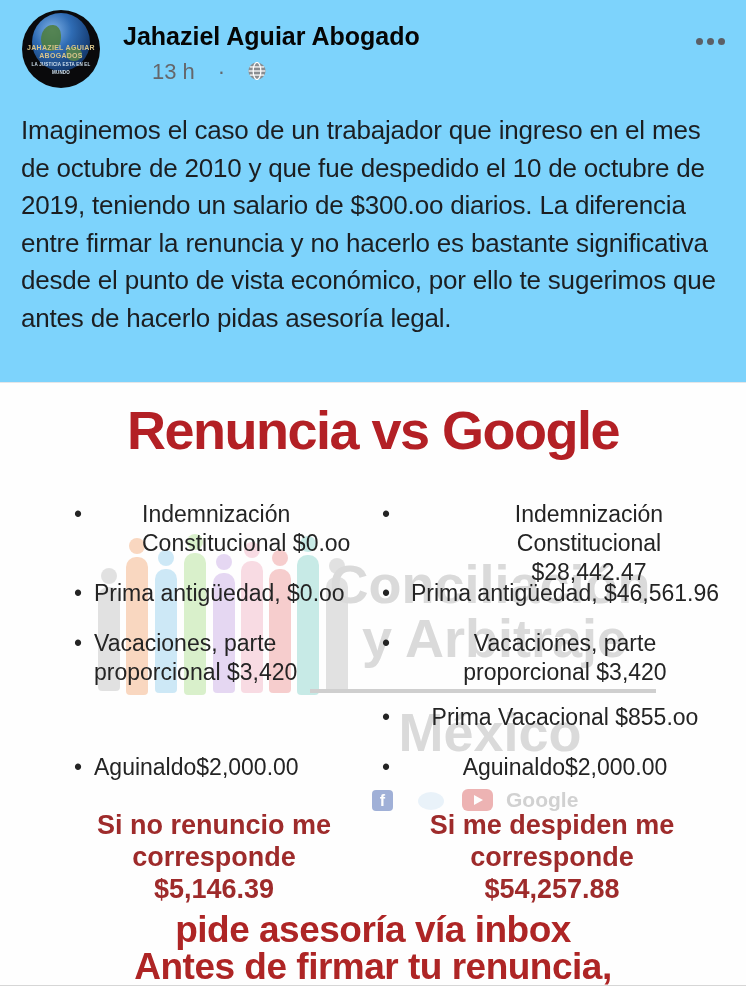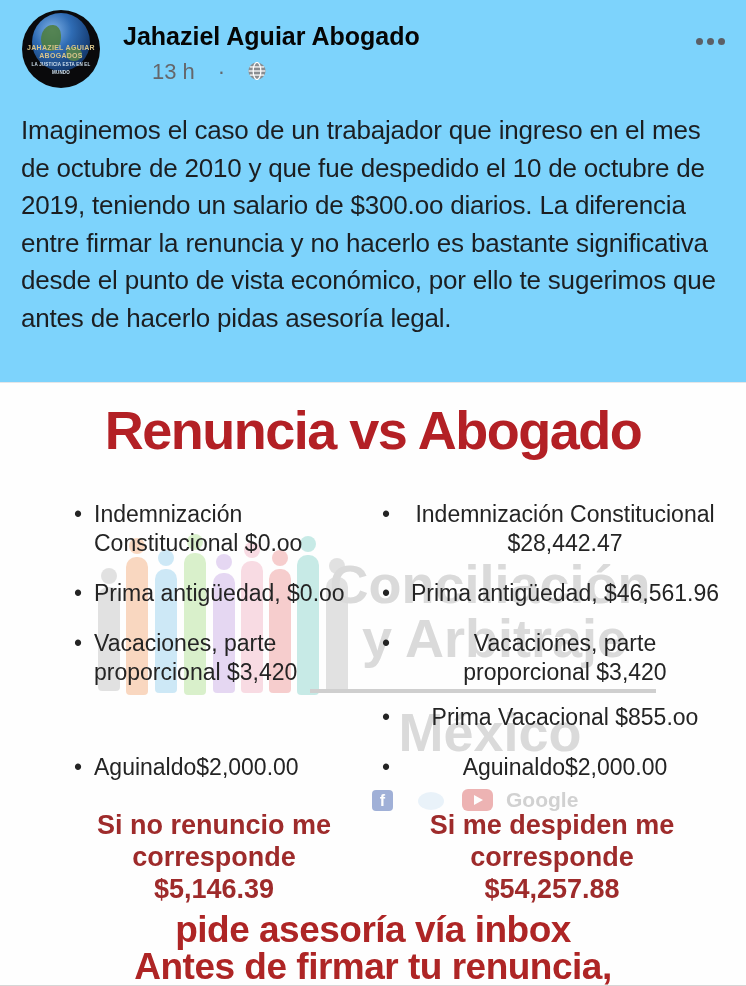--- a/index.html
+++ b/index.html
@@ -78,21 +78,21 @@
 
   
   .row { position:absolute; display:flex; align-items:flex-start; z-index:1;
             font-size:23px; line-height:29px; color:#242424; }
   .row .bullet::before { content:"\2022"; }
   .row .bullet { width:14px; flex:0 0 14px; margin-right:6px; font-size:23px; }
   .row .txt { white-space:pre-line; }
   .row.left-col  { left:74px;  width:278px; }
   .row.right-col { left:382px; width:346px; }
   .row.right-col .txt { flex:1; text-align:center; }
-  .r1 { top:117px; }  .r2 { top:196px; }  .r3 { top:246px; }
+  .r1 { top:117px;gap:48px; }  .r2 { top:196px; }  .r3 { top:246px; }
   .r4 { top:320px; }  .r5 { top:370px; }
 
   
   .summary { position:absolute; top:426px; text-align:center; z-index:1;
             font-size:27px; line-height:32px; font-weight:bold; color:#9e2b2b; }
   .summary.left-sum  { left:88px;  width:252px; }
   .summary.right-sum { left:420px; width:264px; }
 
   
   .cta { position:absolute; left:0; top:528px; width:100%; text-align:center; z-index:1;
@@ -157,21 +157,21 @@
       <div class="wm-l3">México</div>
     </div>
 
     <div class="wm-social">
       <div class="s-fb"></div>
       <div class="s-tw"></div>
       <div class="s-yt"></div>
       <div class="s-google">Google</div>
     </div>
 
-    <div class="ig-title">Renuncia vs Abogado</div>
+    <div class="ig-title">Renuncia vs Google</div>
 
     <div class="row left-col r1">
       <span class="bullet"></span>
       <span class="txt">Indemnización
 Constitucional  $0.oo</span>
     </div>
     <div class="row left-col r2">
       <span class="bullet"></span>
       <span class="txt">Prima antigüedad, $0.oo</span>
     </div>

